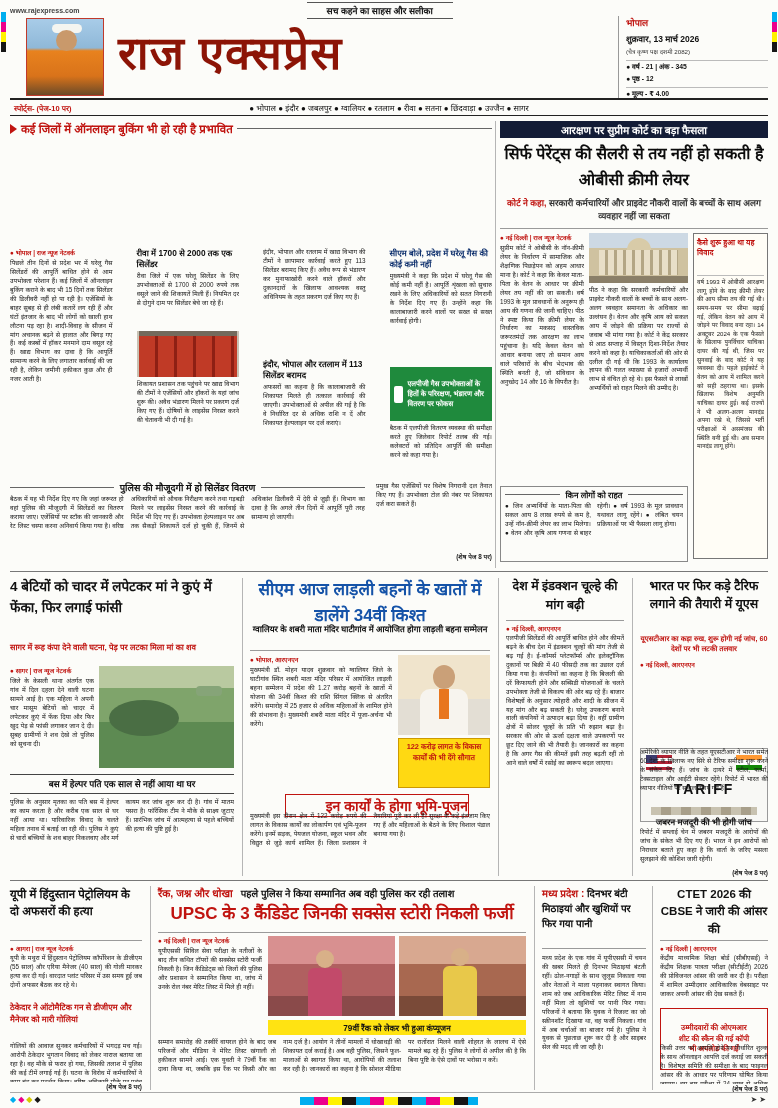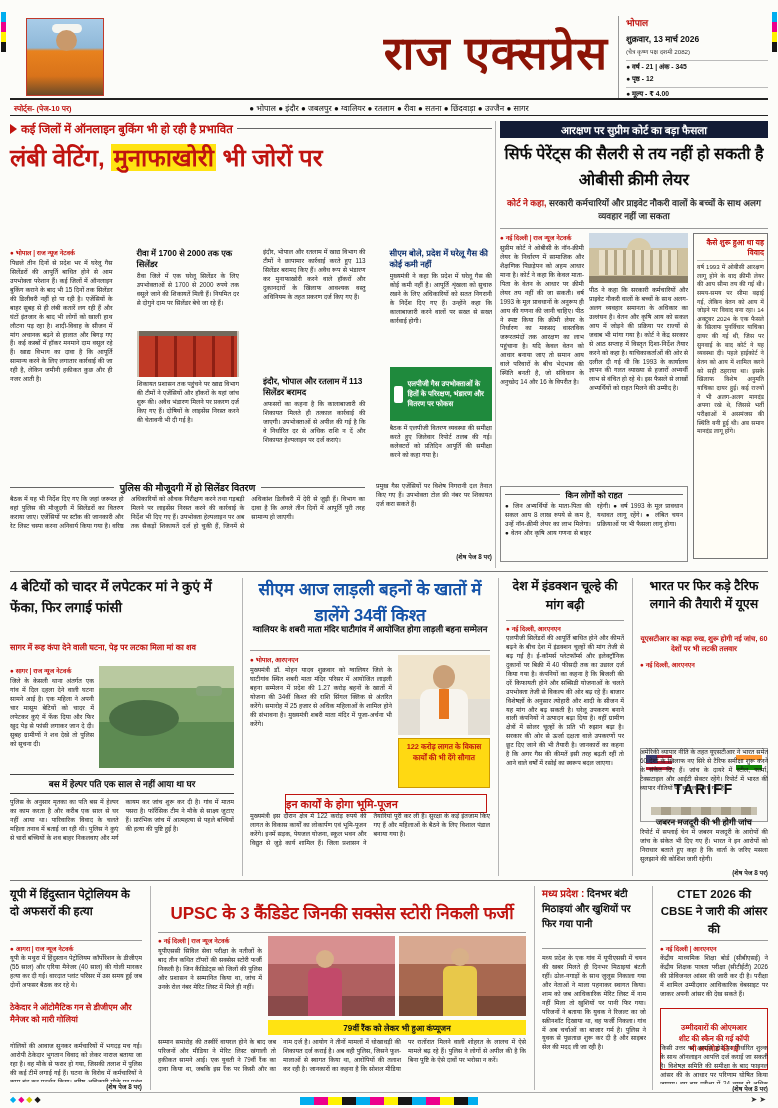--- a/index.html
+++ b/index.html
@@ -18,28 +18,33 @@
   .flexline{flex:1;height:1px;background:#666}
 </style>
 </head>
 <body>
 
 <div id="page">
 
   <div class="abs" style="left:1px;top:12px;width:5px;height:40px;background:linear-gradient(180deg,#00aeef 0 25%,#ec008c 25% 50%,#fff200 50% 75%,#161616 75% 100%)"></div>
   <div class="abs" style="right:1px;top:12px;width:5px;height:40px;background:linear-gradient(180deg,#00aeef 0 25%,#ec008c 25% 50%,#fff200 50% 75%,#161616 75% 100%)"></div>
 
+  <div class="abs" style="left:10px;top:3px;width:758px;height:14px;display:flex;justify-content:space-between;align-items:center">
+    <span style="font-size:7px;font-weight:700;color:#444">www.rajexpress.com</span>
+    <span style="font-size:9px;font-weight:700;color:#111;border-top:1px solid #555;border-bottom:1px solid #555;padding:1px 20px">सच कहने का साहस और सलीका</span>
+    <span style="width:88px"></span>
+  </div>
 
   <div class="abs photo" style="left:26px;top:18px;width:78px;height:78px;border:1.5px solid #c0392b">
     <div style="position:absolute;inset:0;background:linear-gradient(180deg,#a8cce8 0%,#8fb8d8 38%,#e8821e 42%,#d9731a 75%,#6b4a28 100%)"></div>
     <div style="position:absolute;left:25px;top:5px;width:30px;height:9px;border-radius:5px;background:#f5f5f0"></div>
     <div style="position:absolute;left:29px;top:11px;width:21px;height:21px;border-radius:50%;background:#c9996b"></div>
   </div>
 
-  <div class="abs" style="left:118px;top:20px;width:490px;text-align:right;font-size:46px;font-weight:800;color:#8c1406;letter-spacing:1px">राज एक्सप्रेस</div>
+  <div class="abs" style="left:118px;top:20px;width:490px;text-align:left;font-size:46px;font-weight:800;color:#8c1406;letter-spacing:1px">राज एक्सप्रेस</div>
 
   <div class="abs" style="left:618px;top:16px;width:150px;height:82px;border-left:1px solid #999;padding-left:7px;display:flex;flex-direction:column;justify-content:space-between">
     <div style="font-size:9px;font-weight:700;color:#c01410">भोपाल</div>
     <div style="font-size:8.5px;font-weight:700">शुक्रवार, 13 मार्च 2026</div>
     <div style="font-size:6.2px;color:#333">(चैत्र कृष्ण पक्ष दशमी 2082)</div>
     <div style="font-size:6.8px;font-weight:700;border-top:1px solid #bbb;padding-top:1px">● वर्ष - 21 | अंक - 345</div>
     <div style="font-size:6.8px;font-weight:700">● पृष्ठ - 12</div>
     <div style="font-size:6.8px;font-weight:700;border-top:1px solid #bbb;padding-top:1px">● मूल्य - ₹ 4.00</div>
   </div>
 
@@ -48,42 +53,41 @@
     <span style="font-size:8px;font-weight:400">● भोपाल ● इंदौर ● जबलपुर ● ग्वालियर ● रतलाम ● रीवा ● सतना ● छिंदवाड़ा ● उज्जैन ● सागर</span>
   </div>
 
   <div class="abs" style="left:10px;top:121px;width:482px;height:15px;display:flex;align-items:center;gap:4px">
     <span style="width:0;height:0;border-left:7px solid #c01410;border-top:5px solid transparent;border-bottom:5px solid transparent"></span>
     <span style="font-size:11.5px;font-weight:700;color:#c01410">कई जिलों में ऑनलाइन बुकिंग भी हो रही है प्रभावित</span>
     <span class="flexline"></span>
   </div>
 
   <div class="abs" style="left:10px;top:138px;width:482px;font-size:24px;font-weight:800;color:#c01410;line-height:1.68">
-    <div><span>लंबी वेटिंग, </span><span class="hl">मुनाफाखोरी</span><span> भी जोरों पर</span></div>
   </div>
 
 
   <div class="abs" style="left:10px;top:248px;width:482px;height:230px;display:flex;gap:24px">
     <div style="width:115px">
       <div class="dl">● भोपाल | राज न्यूज नेटवर्क</div>
       <div class="j" style="height:218px">पिछले तीन दिनों से प्रदेश भर में घरेलू गैस सिलेंडरों की आपूर्ति बाधित होने से आम उपभोक्ता परेशान हैं। कई जिलों में ऑनलाइन बुकिंग कराने के बाद भी 15 दिनों तक सिलेंडर की डिलीवरी नहीं हो पा रही है। एजेंसियों के बाहर सुबह से ही लंबी कतारें लग रही हैं और घंटों इंतजार के बाद भी लोगों को खाली हाथ लौटना पड़ रहा है। शादी-विवाह के सीजन में मांग अचानक बढ़ने से हालात और बिगड़ गए हैं। कई कस्बों में हॉकर मनमाने दाम वसूल रहे हैं। खाद्य विभाग का दावा है कि आपूर्ति सामान्य करने के लिए लगातार कार्रवाई की जा रही है, लेकिन जमीनी हकीकत कुछ और ही नजर आती है।</div>
     </div>
     <div style="width:115px">
       <div class="sh" style="font-size:8.3px;margin-bottom:2px">रीवा में 1700 से 2000 तक एक सिलेंडर</div>
       <div class="j" style="height:56px">रीवा जिले में एक घरेलू सिलेंडर के लिए उपभोक्ताओं से 1700 से 2000 रुपये तक वसूले जाने की शिकायतें मिली हैं। नियमित दर से दोगुने दाम पर सिलेंडर बेचे जा रहे हैं।</div>
       <div class="photo" style="width:100%;height:46px;margin:3px 0">
         <div style="position:absolute;inset:0;background:#c9c2b4"></div>
         <div style="position:absolute;left:2px;top:5px;right:2px;bottom:0;background:repeating-linear-gradient(90deg,#c03a26 0 16px,#8e2014 16px 19px)"></div>
         <div style="position:absolute;left:2px;top:0;right:2px;height:5px;background:#736a5c"></div>
       </div>
       <div class="j" style="height:96px">शिकायत प्रशासन तक पहुंचने पर खाद्य विभाग की टीमों ने एजेंसियों और हॉकरों के यहां जांच शुरू की। अवैध भंडारण मिलने पर प्रकरण दर्ज किए गए हैं। दोषियों के लाइसेंस निरस्त करने की चेतावनी भी दी गई है।</div>
     </div>
     <div style="width:115px">
       <div class="j" style="height:108px">इंदौर, भोपाल और रतलाम में खाद्य विभाग की टीमों ने छापामार कार्रवाई करते हुए 113 सिलेंडर बरामद किए हैं। अवैध रूप से भंडारण कर मुनाफाखोरी करने वाले हॉकरों और दुकानदारों के खिलाफ आवश्यक वस्तु अधिनियम के तहत प्रकरण दर्ज किए गए हैं।</div>
-      <div class="sh" style="font-size:8.3px;margin:20px 0 2px">इंदौर, भोपाल और रतलाम में 113 सिलेंडर बरामद</div>
+      <div class="sh" style="font-size:8.3px;margin:3px 0 2px">इंदौर, भोपाल और रतलाम में 113 सिलेंडर बरामद</div>
       <div class="j" style="height:90px">अफसरों का कहना है कि कालाबाजारी की शिकायत मिलते ही तत्काल कार्रवाई की जाएगी। उपभोक्ताओं से अपील की गई है कि वे निर्धारित दर से अधिक राशि न दें और शिकायत हेल्पलाइन पर दर्ज कराएं।</div>
     </div>
     <div style="width:115px">
       <div class="sh" style="font-size:8.3px;margin-bottom:2px;color:#0b2d6b">सीएम बोले, प्रदेश में घरेलू गैस की कोई कमी नहीं</div>
       <div class="j" style="height:92px">मुख्यमंत्री ने कहा कि प्रदेश में घरेलू गैस की कोई कमी नहीं है। आपूर्ति शृंखला को सुचारु रखने के लिए अधिकारियों को सतत निगरानी के निर्देश दिए गए हैं। उन्होंने कहा कि कालाबाजारी करने वालों पर सख्त से सख्त कार्रवाई होगी।</div>
       <div style="height:54px;margin:3px 0;background:#1f8a3d;color:#fff;font-weight:700;font-size:7px;line-height:1.45;padding:4px;display:flex;gap:5px;align-items:center">
         <span style="flex:0 0 9px;width:9px;height:17px;background:#fff;border-radius:2px"></span>
         <span>एलपीजी गैस उपभोक्ताओं के हितों के परिरक्षण, भंडारण और वितरण पर फोकस</span>
       </div>
       <div class="j" style="height:60px">बैठक में एलपीजी वितरण व्यवस्था की समीक्षा करते हुए जिलेवार रिपोर्ट तलब की गई। कलेक्टरों को प्रतिदिन आपूर्ति की समीक्षा करने को कहा गया है।</div>
@@ -114,21 +118,21 @@
   </div>
   <div class="abs" style="left:589px;top:233px;width:99px;height:248px">
     <div class="photo" style="width:99px;height:50px;margin-bottom:3px">
       <div style="position:absolute;inset:0;background:linear-gradient(180deg,#cdd9e4 0 30%,#cfc2a0 30% 85%,#8a7f68 85% 100%)"></div>
       <div style="position:absolute;left:38px;top:5px;width:24px;height:12px;border-radius:12px 12px 0 0;background:#d8cba8"></div>
       <div style="position:absolute;left:10px;top:17px;right:10px;height:25px;background:repeating-linear-gradient(90deg,#e8dfc8 0 6px,#b3a685 6px 9px)"></div>
     </div>
     <div class="j" style="height:194px">पीठ ने कहा कि सरकारी कर्मचारियों और प्राइवेट नौकरी वालों के बच्चों के साथ अलग-अलग व्यवहार समानता के अधिकार का उल्लंघन है। वेतन और कृषि आय को सकल आय में जोड़ने की प्रक्रिया पर राज्यों से जवाब भी मांगा गया है। कोर्ट ने केंद्र सरकार से आठ सप्ताह में विस्तृत दिशा-निर्देश तैयार करने को कहा है। याचिकाकर्ताओं की ओर से दलील दी गई थी कि 1993 के कार्यालय ज्ञापन की गलत व्याख्या से हजारों अभ्यर्थी लाभ से वंचित हो रहे थे। इस फैसले से लाखों अभ्यर्थियों को राहत मिलने की उम्मीद है।</div>
   </div>
   <div class="abs" style="left:693px;top:233px;width:75px;height:326px;border:1px solid #777;padding:3px;background:#fffdf6">
-    <div style="color:#c01410;font-weight:700;font-size:7.6px;text-align:right;border-bottom:1px solid #bbb;padding-bottom:3px;margin-bottom:2px">कैसे शुरू हुआ था यह विवाद</div>
+    <div style="color:#c01410;font-weight:700;font-size:7.6px;text-align:left;border-bottom:1px solid #bbb;padding-bottom:18px;margin-bottom:2px">कैसे शुरू हुआ था यह विवाद</div>
     <div class="j" style="font-size:6.1px;height:296px">वर्ष 1993 में ओबीसी आरक्षण लागू होने के बाद क्रीमी लेयर की आय सीमा तय की गई थी। समय-समय पर सीमा बढ़ाई गई, लेकिन वेतन को आय में जोड़ने पर विवाद बना रहा। 14 अक्टूबर 2024 के एक फैसले के खिलाफ पुनर्विचार याचिका दायर की गई थी, जिस पर सुनवाई के बाद कोर्ट ने यह व्यवस्था दी। पहले हाईकोर्ट ने वेतन को आय में शामिल करने को सही ठहराया था। इसके खिलाफ विशेष अनुमति याचिका दायर हुई। कई राज्यों ने भी अलग-अलग मानदंड अपना रखे थे, जिससे भर्ती परीक्षाओं में असमंजस की स्थिति बनी हुई थी। अब समान मानदंड लागू होंगे।</div>
   </div>
   <div class="abs" style="left:500px;top:486px;width:188px;height:76px;border:1px solid #888;padding:2px 4px">
     <div style="display:flex;align-items:center;gap:5px;margin-bottom:2px">
       <span class="flexline"></span>
       <span style="font-weight:700;font-size:8.2px">किन लोगों को राहत</span>
       <span class="flexline"></span>
     </div>
     <div class="j" style="column-count:2;column-gap:6px;height:58px">● जिन अभ्यर्थियों के माता-पिता की सकल आय 8 लाख रुपये से कम है, उन्हें नॉन-क्रीमी लेयर का लाभ मिलेगा। ● वेतन और कृषि आय गणना से बाहर रहेगी। ● वर्ष 1993 के मूल प्रावधान यथावत लागू रहेंगे। ● लंबित चयन प्रक्रियाओं पर भी फैसला लागू होगा।</div>
   </div>
@@ -166,21 +170,21 @@
     <div style="width:92px">
       <div class="photo" style="width:92px;height:80px">
         <div style="position:absolute;inset:0;background:linear-gradient(180deg,#f0e4cc 0 55%,#e3ded4 55% 100%)"></div>
         <div style="position:absolute;left:35px;top:10px;width:22px;height:24px;border-radius:50%;background:#caa078"></div>
         <div style="position:absolute;left:22px;top:34px;width:48px;height:46px;border-radius:10px 10px 0 0;background:#f7f4ee"></div>
         <div style="position:absolute;left:41px;top:34px;width:10px;height:30px;background:#e8761e"></div>
       </div>
       <div style="margin-top:3px;height:50px;background:#ffd912;border:1px solid #cc9900;color:#c01410;font-weight:700;font-size:7.4px;line-height:1.45;text-align:center;padding:3px">122 करोड़ लागत के विकास कार्यों की भी देंगे सौगात</div>
     </div>
   </div>
-  <div class="abs" style="left:285px;top:794px;width:202px;border:1.5px solid #c01410;color:#c01410;font-weight:700;font-size:11px;text-align:left;padding:1px 0">इन कार्यों के होगा भूमि-पूजन</div>
+  <div class="abs" style="left:285px;top:794px;width:184px;border:1.5px solid #c01410;color:#c01410;font-weight:700;font-size:14px;text-align:right;padding:1px 0">इन कार्यों के होगा भूमि-पूजन</div>
   <div class="abs j" style="left:250px;top:812px;width:240px;height:64px;column-count:2;column-gap:7px">मुख्यमंत्री इस दौरान क्षेत्र में 122 करोड़ रुपये की लागत के विकास कार्यों का लोकार्पण एवं भूमि-पूजन करेंगे। इनमें सड़क, पेयजल योजना, स्कूल भवन और विद्युत से जुड़े कार्य शामिल हैं। जिला प्रशासन ने तैयारियां पूरी कर ली हैं। सुरक्षा के कड़े इंतजाम किए गए हैं और महिलाओं के बैठने के लिए विशाल पंडाल बनाया गया है।</div>
 
   <div class="abs" style="left:506px;top:577px;width:118px;text-align:center;font-size:12.5px;font-weight:800;line-height:1.5">देश में इंडक्शन चूल्हे की मांग बढ़ी</div>
   <div class="abs hair" style="left:506px;top:620px;width:118px"></div>
   <div class="abs dl" style="left:506px;top:624px;width:118px">● नई दिल्ली, आरएनएन</div>
   <div class="abs j" style="left:506px;top:634px;width:118px;height:242px">एलपीजी सिलेंडरों की आपूर्ति बाधित होने और कीमतें बढ़ने के बीच देश में इंडक्शन चूल्हों की मांग तेजी से बढ़ गई है। ई-कॉमर्स प्लेटफॉर्म्स और इलेक्ट्रॉनिक दुकानों पर बिक्री में 40 फीसदी तक का उछाल दर्ज किया गया है। कंपनियों का कहना है कि बिजली की दरें किफायती होने और सब्सिडी योजनाओं के चलते उपभोक्ता तेजी से विकल्प की ओर बढ़ रहे हैं। बाजार विशेषज्ञों के अनुसार त्योहारी और शादी के सीजन में यह मांग और बढ़ सकती है। घरेलू उपकरण बनाने वाली कंपनियों ने उत्पादन बढ़ा दिया है। वहीं ग्रामीण क्षेत्रों में सोलर चूल्हों के प्रति भी रुझान बढ़ा है। सरकार की ओर से ऊर्जा दक्षता वाले उपकरणों पर छूट दिए जाने की भी तैयारी है। जानकारों का कहना है कि अगर गैस की कीमतें इसी तरह बढ़ती रहीं तो आने वाले वर्षों में रसोई का स्वरूप बदल जाएगा।</div>
 
   <div class="abs" style="left:640px;top:577px;width:128px;text-align:center;font-size:12.5px;font-weight:800;line-height:1.45">भारत पर फिर कड़े टैरिफ लगाने की तैयारी में यूएस</div>
   <div class="abs" style="left:640px;top:634px;width:128px;text-align:center;font-size:7.2px;font-weight:700;color:#c01410;line-height:1.4">यूएसटीआर का कड़ा रुख, शुरू होगी नई जांच, 60 देशों पर भी लटकी तलवार</div>
   <div class="abs dl" style="left:640px;top:660px;width:128px">● नई दिल्ली, आरएनएन</div>
@@ -204,20 +208,24 @@
   <div class="vline" style="left:652px;top:886px;height:204px"></div>
 
   <div class="abs" style="left:10px;top:886px;width:132px;font-size:11.5px;font-weight:800;line-height:1.5">यूपी में हिंदुस्तान पेट्रोलियम के दो अफसरों की हत्या</div>
   <div class="abs hair" style="left:10px;top:940px;width:132px"></div>
   <div class="abs dl" style="left:10px;top:944px;width:132px">● आगरा | राज न्यूज नेटवर्क</div>
   <div class="abs j" style="left:10px;top:954px;width:132px;height:46px">यूपी के मथुरा में हिंदुस्तान पेट्रोलियम कॉर्पोरेशन के डीजीएम (55 साल) और एरिया मैनेजर (40 साल) की गोली मारकर हत्या कर दी गई। वारदात प्लांट परिसर में उस समय हुई जब दोनों अफसर बैठक कर रहे थे।</div>
   <div class="abs" style="left:10px;top:1002px;width:132px;color:#c01410;font-weight:700;font-size:8.2px;line-height:1.45">ठेकेदार ने ऑटोमैटिक गन से डीजीएम और मैनेजर को मारी गोलियां</div>
   <div class="abs j" style="left:10px;top:1042px;width:132px;height:40px">गोलियों की आवाज सुनकर कर्मचारियों में भगदड़ मच गई। आरोपी ठेकेदार भुगतान विवाद को लेकर नाराज बताया जा रहा है। वह मौके से फरार हो गया, जिसकी तलाश में पुलिस की कई टीमें लगाई गई हैं। घटना के विरोध में कर्मचारियों ने काम बंद कर प्रदर्शन किया। वरिष्ठ अधिकारी मौके पर पहुंच गए हैं।</div>
   <div class="abs jump" style="left:10px;top:1082px;width:132px">(शेष पेज 8 पर)</div>
 
+  <div class="abs" style="left:158px;top:886px;width:368px;display:flex;gap:8px;align-items:baseline">
+    <span style="font-size:10.5px;font-weight:800;color:#c01410">रैंक, जश्न और धोखा</span>
+    <span style="font-size:9.8px;font-weight:700;color:#111">पहले पुलिस ने किया सम्मानित अब वही पुलिस कर रही तलाश</span>
+  </div>
   <div class="abs" style="left:158px;top:901px;width:368px;text-align:center;font-size:17px;font-weight:800;color:#c01410">UPSC के 3 कैंडिडेट जिनकी सक्सेस स्टोरी निकली फर्जी</div>
   <div class="abs hair" style="left:158px;top:932px;width:368px"></div>
   <div class="abs" style="left:158px;top:936px;width:104px;height:84px">
     <div class="dl">● नई दिल्ली | राज न्यूज नेटवर्क</div>
     <div class="j" style="height:74px">यूपीएससी सिविल सेवा परीक्षा के नतीजों के बाद तीन कथित टॉपरों की सक्सेस स्टोरी फर्जी निकली है। जिन कैंडिडेट्स को जिलों की पुलिस और प्रशासन ने सम्मानित किया था, जांच में उनके रोल नंबर मेरिट लिस्ट में मिले ही नहीं।</div>
   </div>
   <div class="abs" style="left:268px;top:936px;width:258px;height:80px;display:flex;gap:4px">
     <div class="photo" style="width:127px;height:80px">
       <div style="position:absolute;inset:0;background:linear-gradient(180deg,#d89090 0 35%,#b06060 35% 75%,#8a4a4a 75% 100%)"></div>
       <div style="position:absolute;left:48px;top:14px;width:18px;height:18px;border-radius:50%;background:#d8b088"></div>

